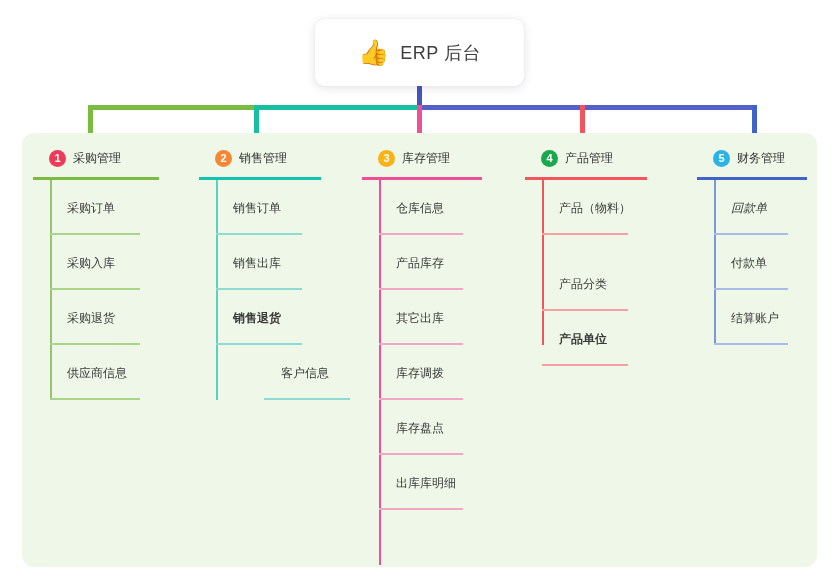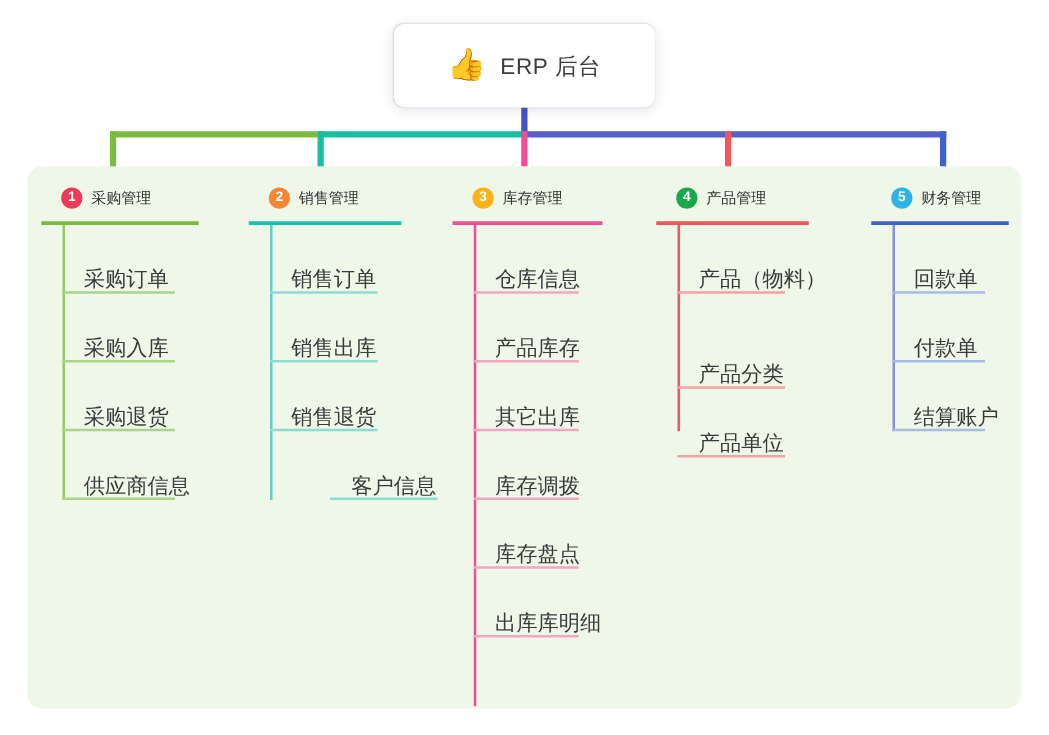--- a/index.html
+++ b/index.html
@@ -123,26 +123,26 @@
     position: absolute;
     left: 17px;
     top: 0;
     width: 2px;
   }
   .leaf {
     position: relative;
     box-sizing: border-box;
   }
   .leaf-label {
-    font-size: 17px;
+    font-size: 12px;
     color: #3a3a3a;
     white-space: nowrap;
     position: absolute;
     left: 17px;
-    bottom: 0;
+    bottom: 18px;
   }
   .leaf-rule {
     position: absolute;
     left: 0;
     bottom: 0;
     height: 2px;
   }
 </style>
 </head>
 <body>
@@ -204,21 +204,21 @@
       <div class="leaves">
         <div class="spine" style="background: rgb(95, 207, 194); height: 220px;"></div>
         <div class="leaf" style="height: 55px;">
           <span class="leaf-label">销售订单</span>
           <div class="leaf-rule" style="background: rgb(141, 220, 211); width: 86px;"></div>
         </div>
         <div class="leaf" style="height: 55px;">
           <span class="leaf-label">销售出库</span>
           <div class="leaf-rule" style="background: rgb(141, 220, 211); width: 86px;"></div>
         </div>
-        <div class="leaf" style="height: 55px;">
+        <div class="leaf" style="height: 55px; font-weight: bold;">
           <span class="leaf-label">销售退货</span>
           <div class="leaf-rule" style="background: rgb(141, 220, 211); width: 86px;"></div>
         </div>
         <div class="leaf" style="height: 55px; margin-left: 48px;">
           <span class="leaf-label">客户信息</span>
           <div class="leaf-rule" style="background: rgb(141, 220, 211); width: 86px;"></div>
         </div>
       </div>
     </div>
     <div class="column" style="left: 362px; width: 120px;">
@@ -264,35 +264,35 @@
       <div class="leaves">
         <div class="spine" style="background: rgb(242, 85, 92); height: 165px;"></div>
         <div class="leaf" style="height: 55px;">
           <span class="leaf-label">产品（物料）</span>
           <div class="leaf-rule" style="background: rgb(247, 160, 163); width: 86px;"></div>
         </div>
         <div class="leaf" style="height: 55px; margin-top: 21px;">
           <span class="leaf-label">产品分类</span>
           <div class="leaf-rule" style="background: rgb(247, 160, 163); width: 86px;"></div>
         </div>
-        <div class="leaf" style="height: 55px;">
+        <div class="leaf" style="height: 55px; font-weight: bold;">
           <span class="leaf-label">产品单位</span>
           <div class="leaf-rule" style="background: rgb(247, 160, 163); width: 86px;"></div>
         </div>
       </div>
     </div>
     <div class="column" style="left: 697px; width: 110px;">
       <div class="col-head">
         <span class="badge" style="background: rgb(43, 179, 230);">5</span>
         <span class="col-title">财务管理</span>
       </div>
       <div class="col-rule" style="background: rgb(63, 99, 200); width: 110px;"></div>
       <div class="leaves">
         <div class="spine" style="background: rgb(125, 151, 221); height: 165px;"></div>
-        <div class="leaf" style="height: 55px;">
+        <div class="leaf" style="height: 55px; font-style: italic;">
           <span class="leaf-label">回款单</span>
           <div class="leaf-rule" style="background: rgb(168, 188, 232); width: 74px;"></div>
         </div>
         <div class="leaf" style="height: 55px;">
           <span class="leaf-label">付款单</span>
           <div class="leaf-rule" style="background: rgb(168, 188, 232); width: 74px;"></div>
         </div>
         <div class="leaf" style="height: 55px;">
           <span class="leaf-label">结算账户</span>
           <div class="leaf-rule" style="background: rgb(168, 188, 232); width: 74px;"></div>

